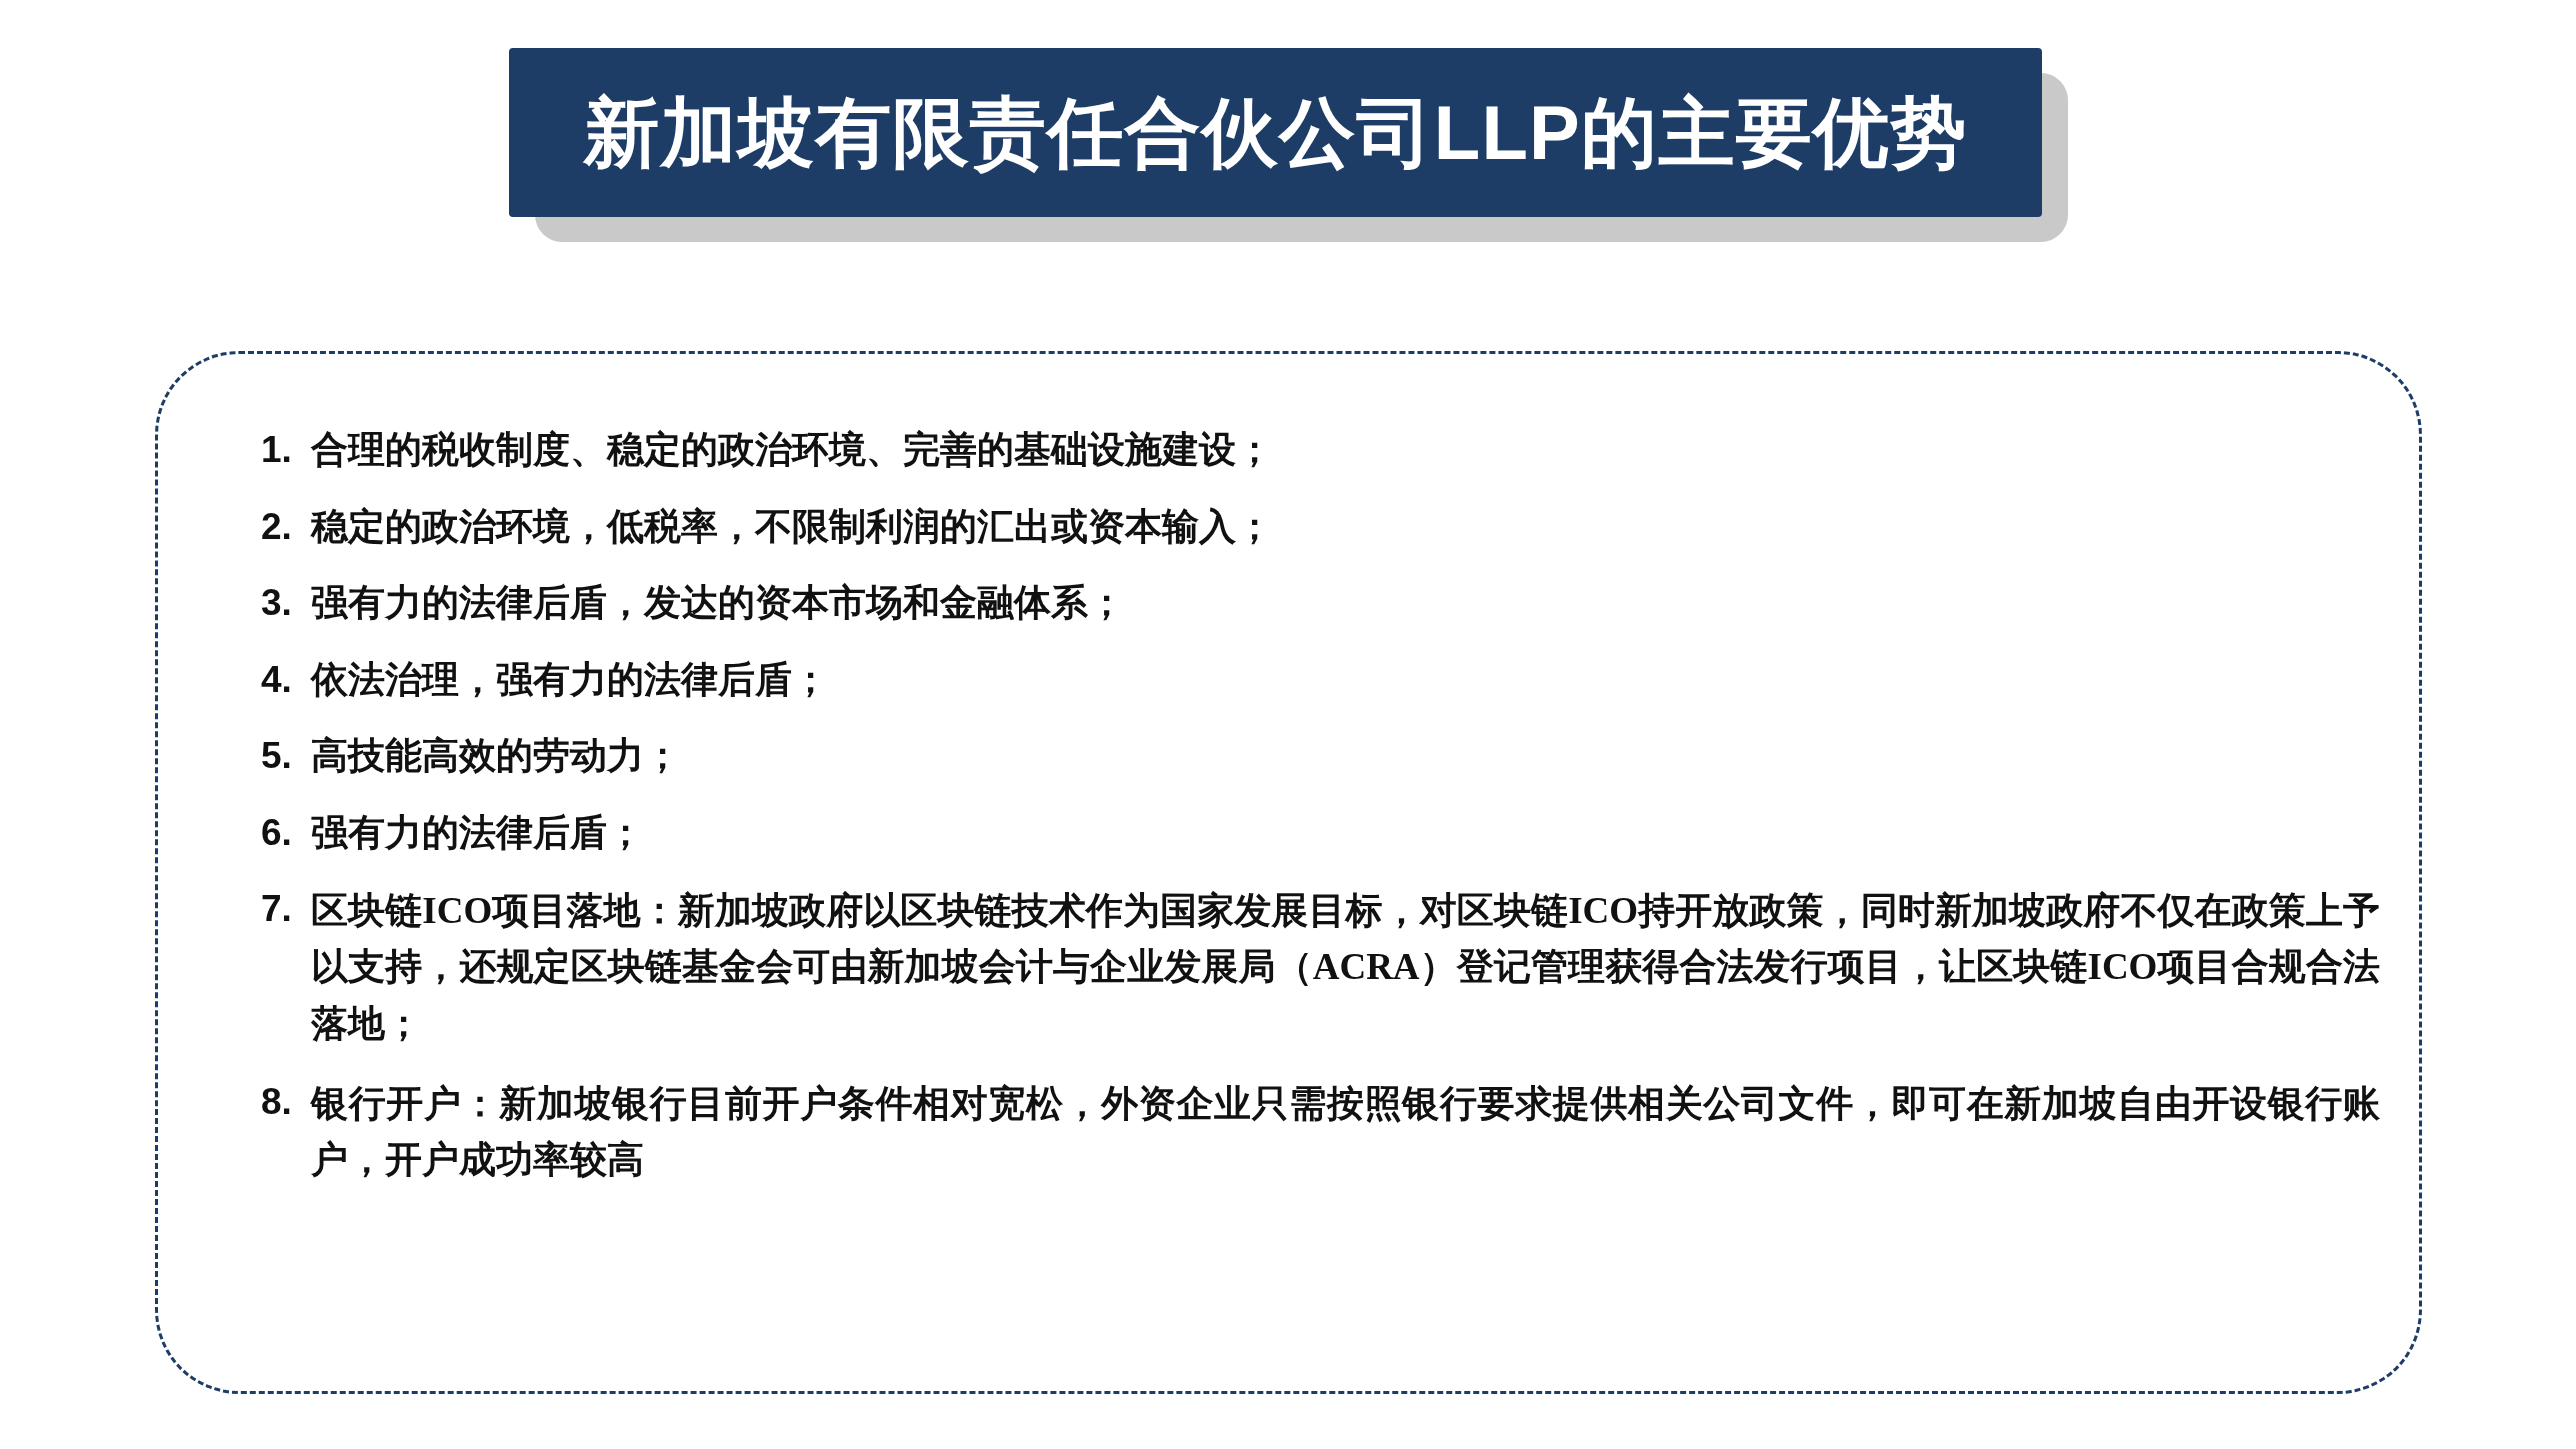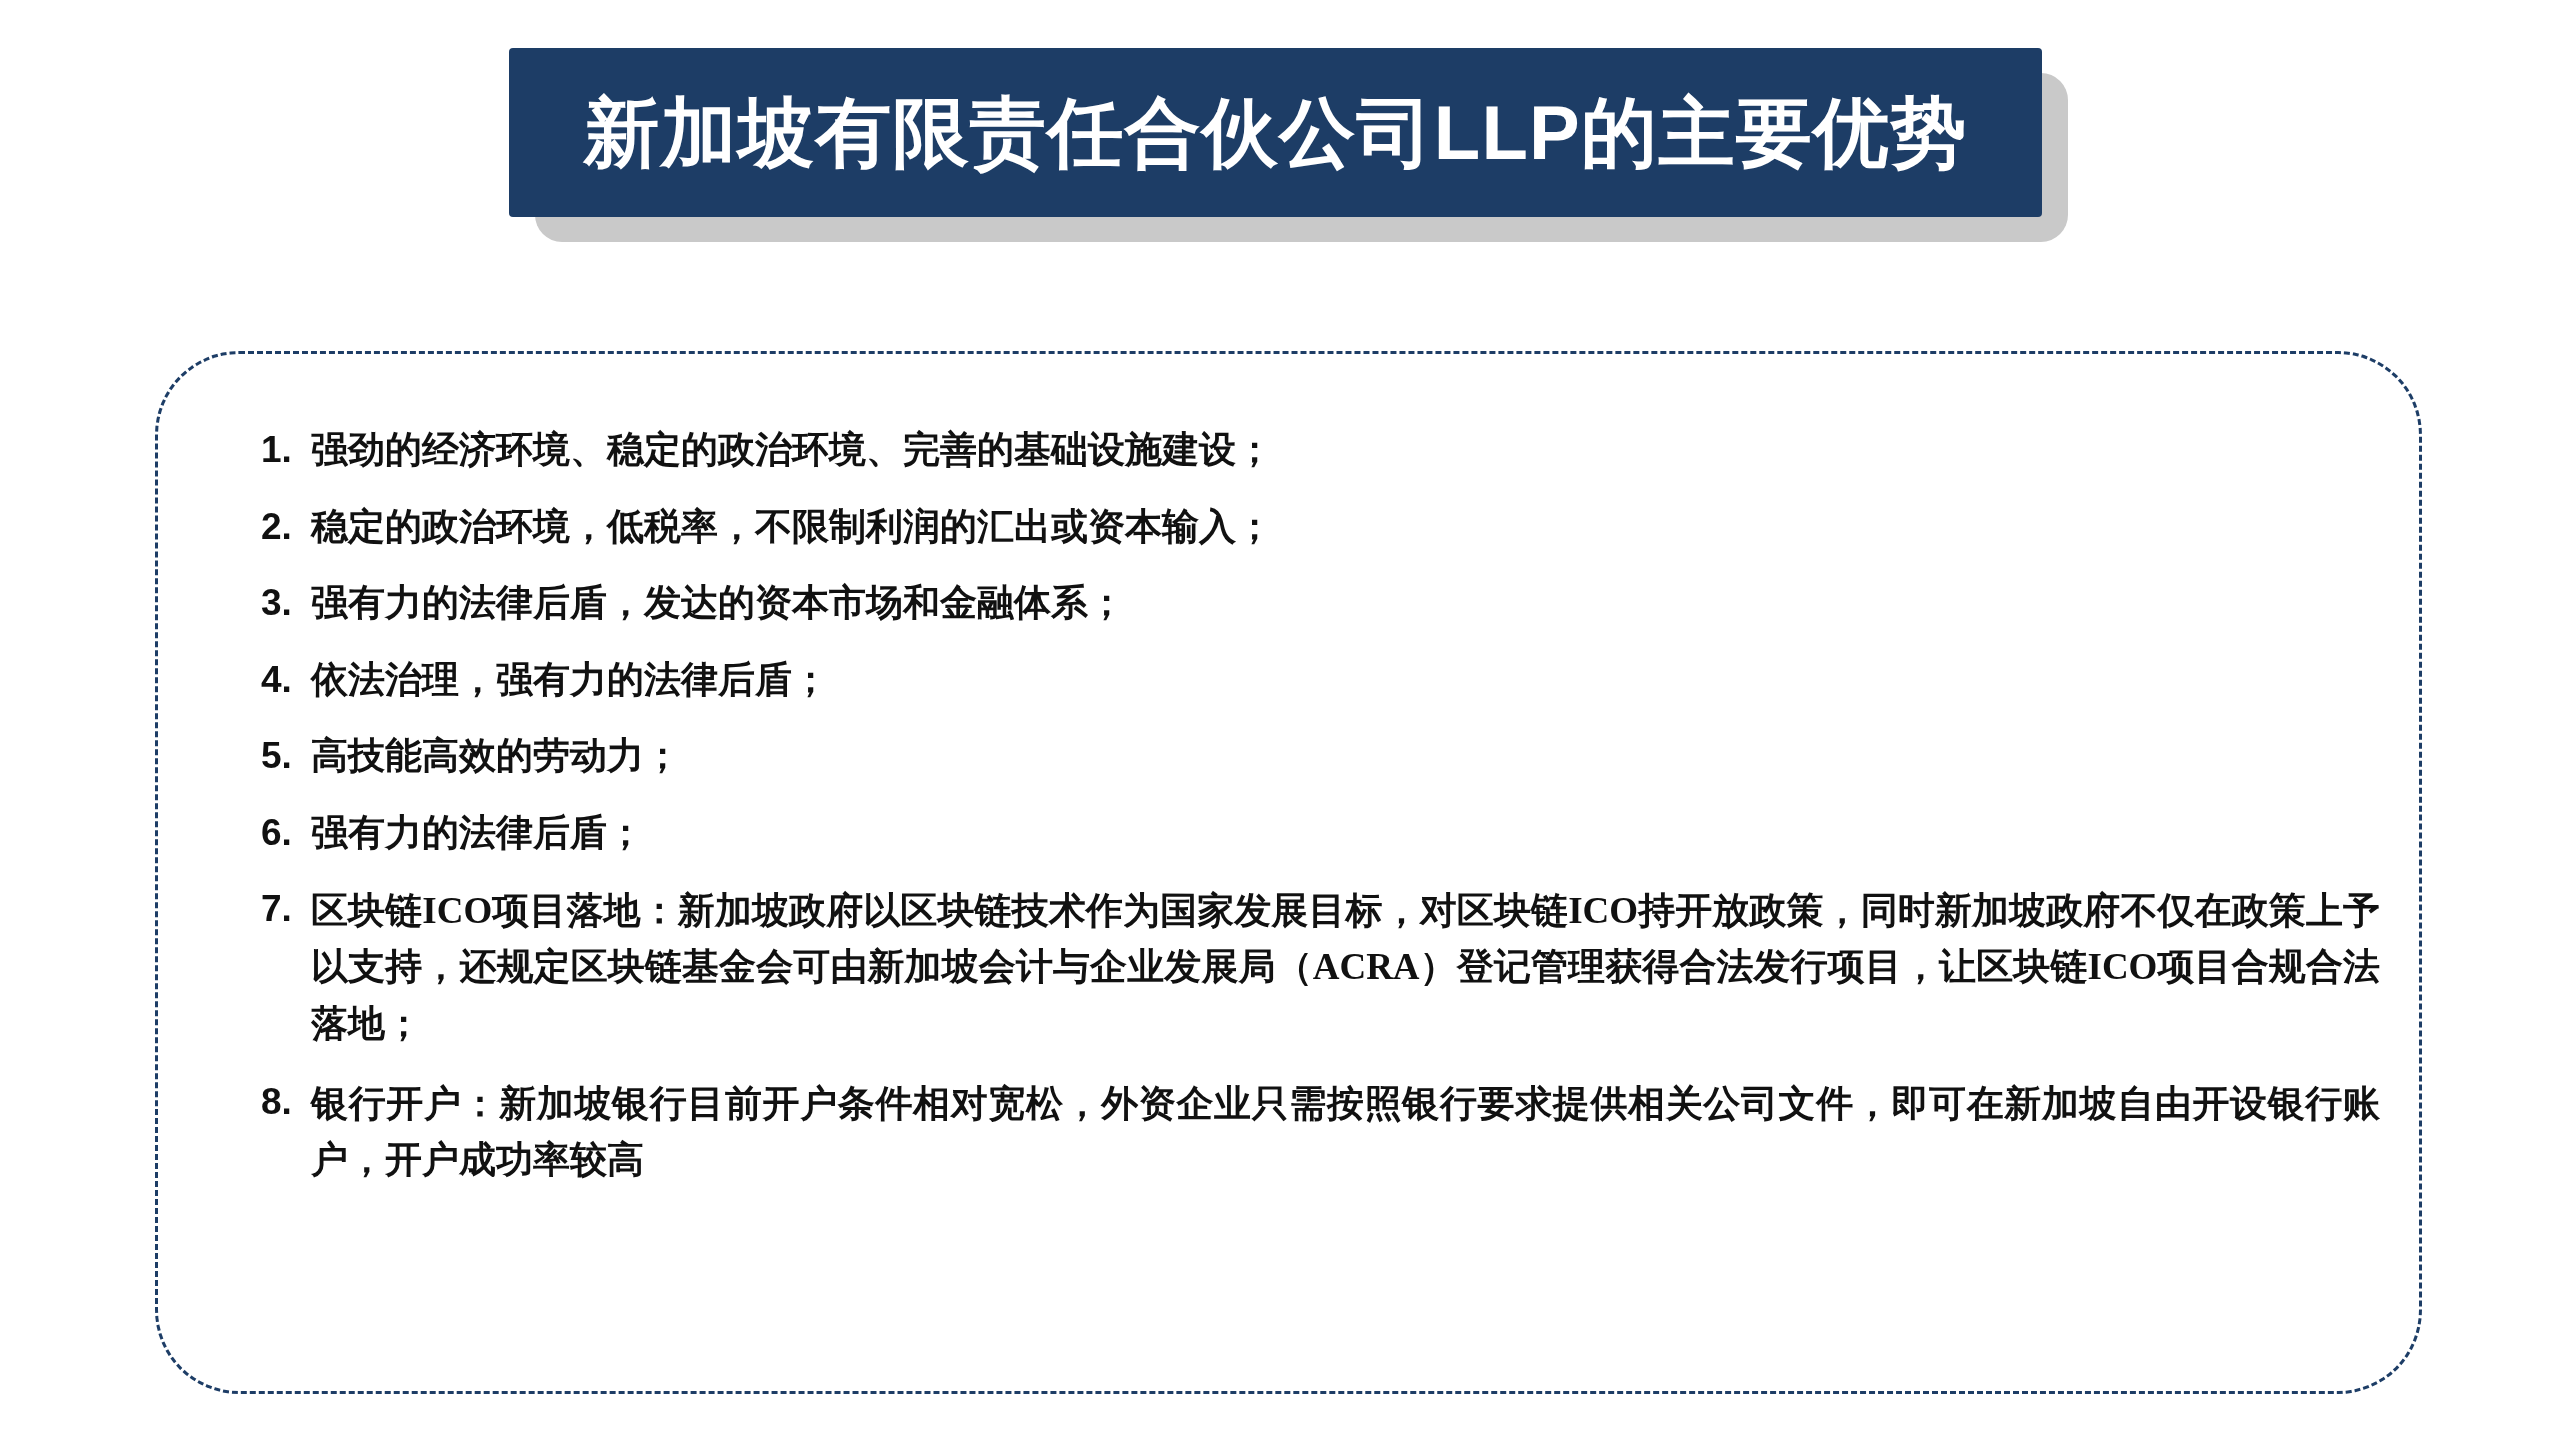--- a/index.html
+++ b/index.html
@@ -115,21 +115,21 @@
       <span class="title-text">新加坡有限责任合伙公司LLP的主要优势</span>
     </div>
   </div>
 </div>
 
 <div class="panel">
   <div class="list">
 
     <div class="item">
       <span class="item-num">1.</span>
-      <span class="item-text">强劲的经济环境、稳定的政治环境、完善的基础设施建设；</span>
+      <span class="item-text">合理的税收制度、稳定的政治环境、完善的基础设施建设；</span>
     </div>
 
     <div class="item">
       <span class="item-num">2.</span>
       <span class="item-text">稳定的政治环境，低税率，不限制利润的汇出或资本输入；</span>
     </div>
 
     <div class="item">
       <span class="item-num">3.</span>
       <span class="item-text">强有力的法律后盾，发达的资本市场和金融体系；</span>

